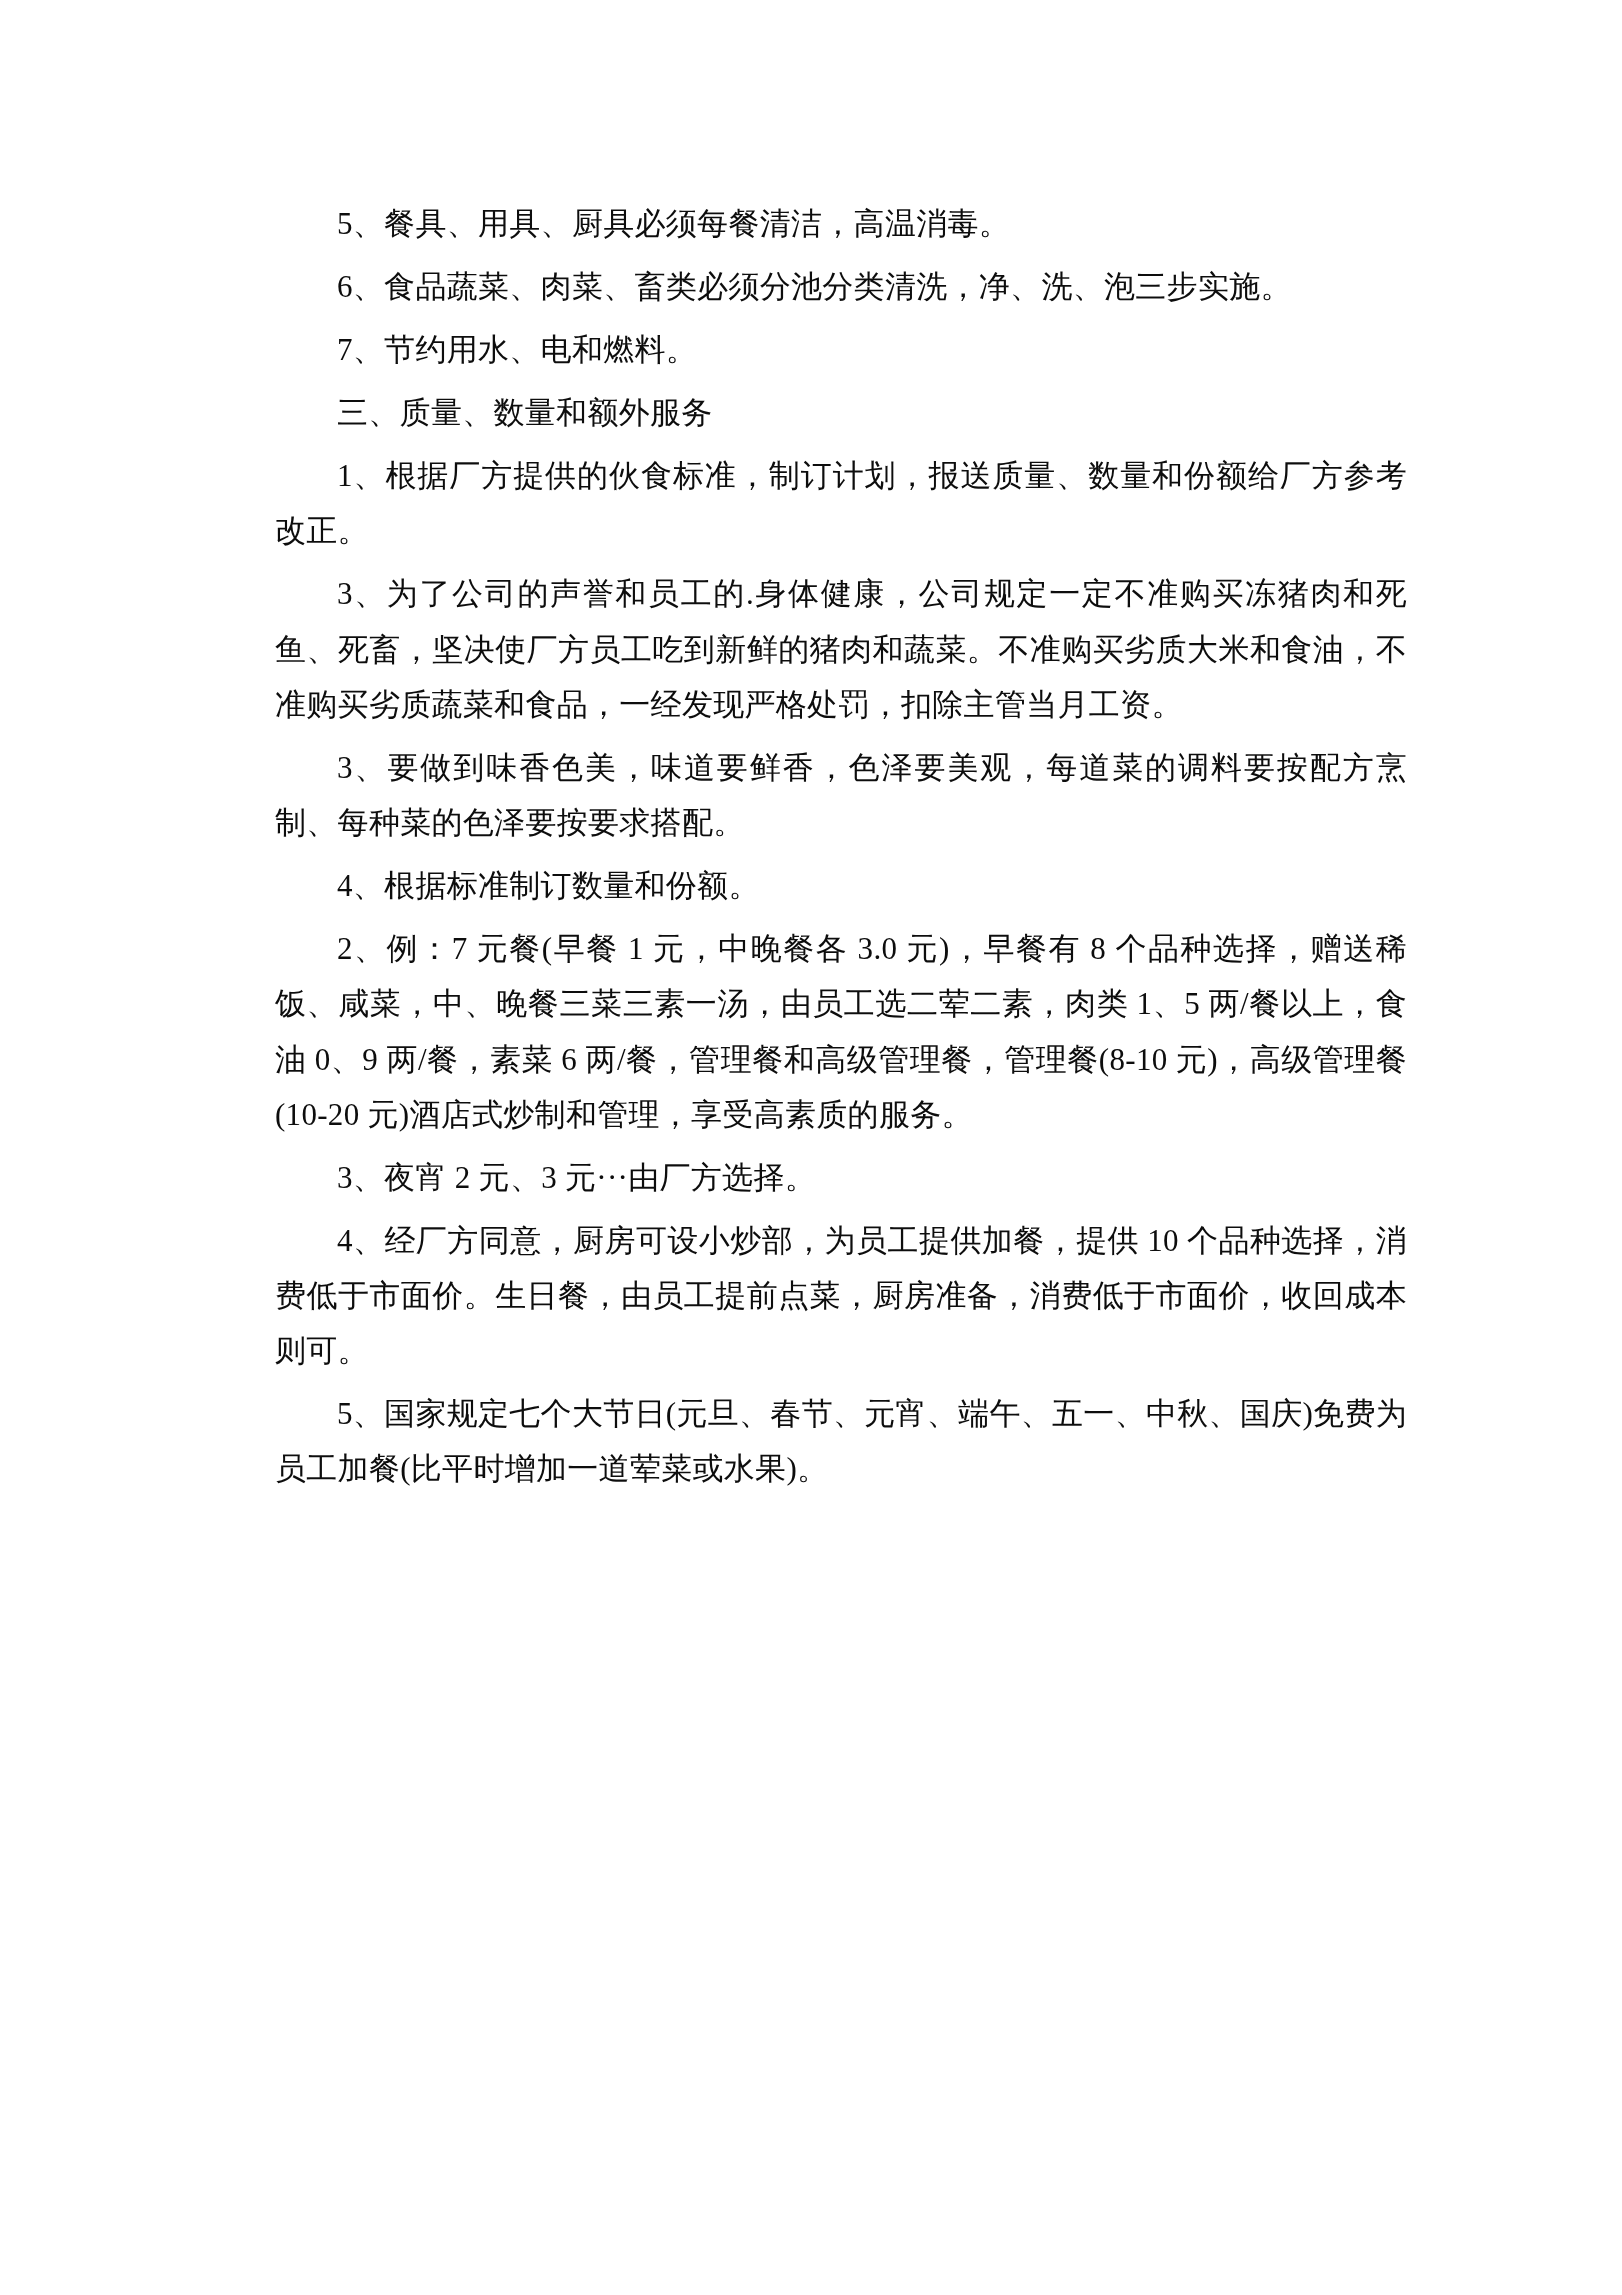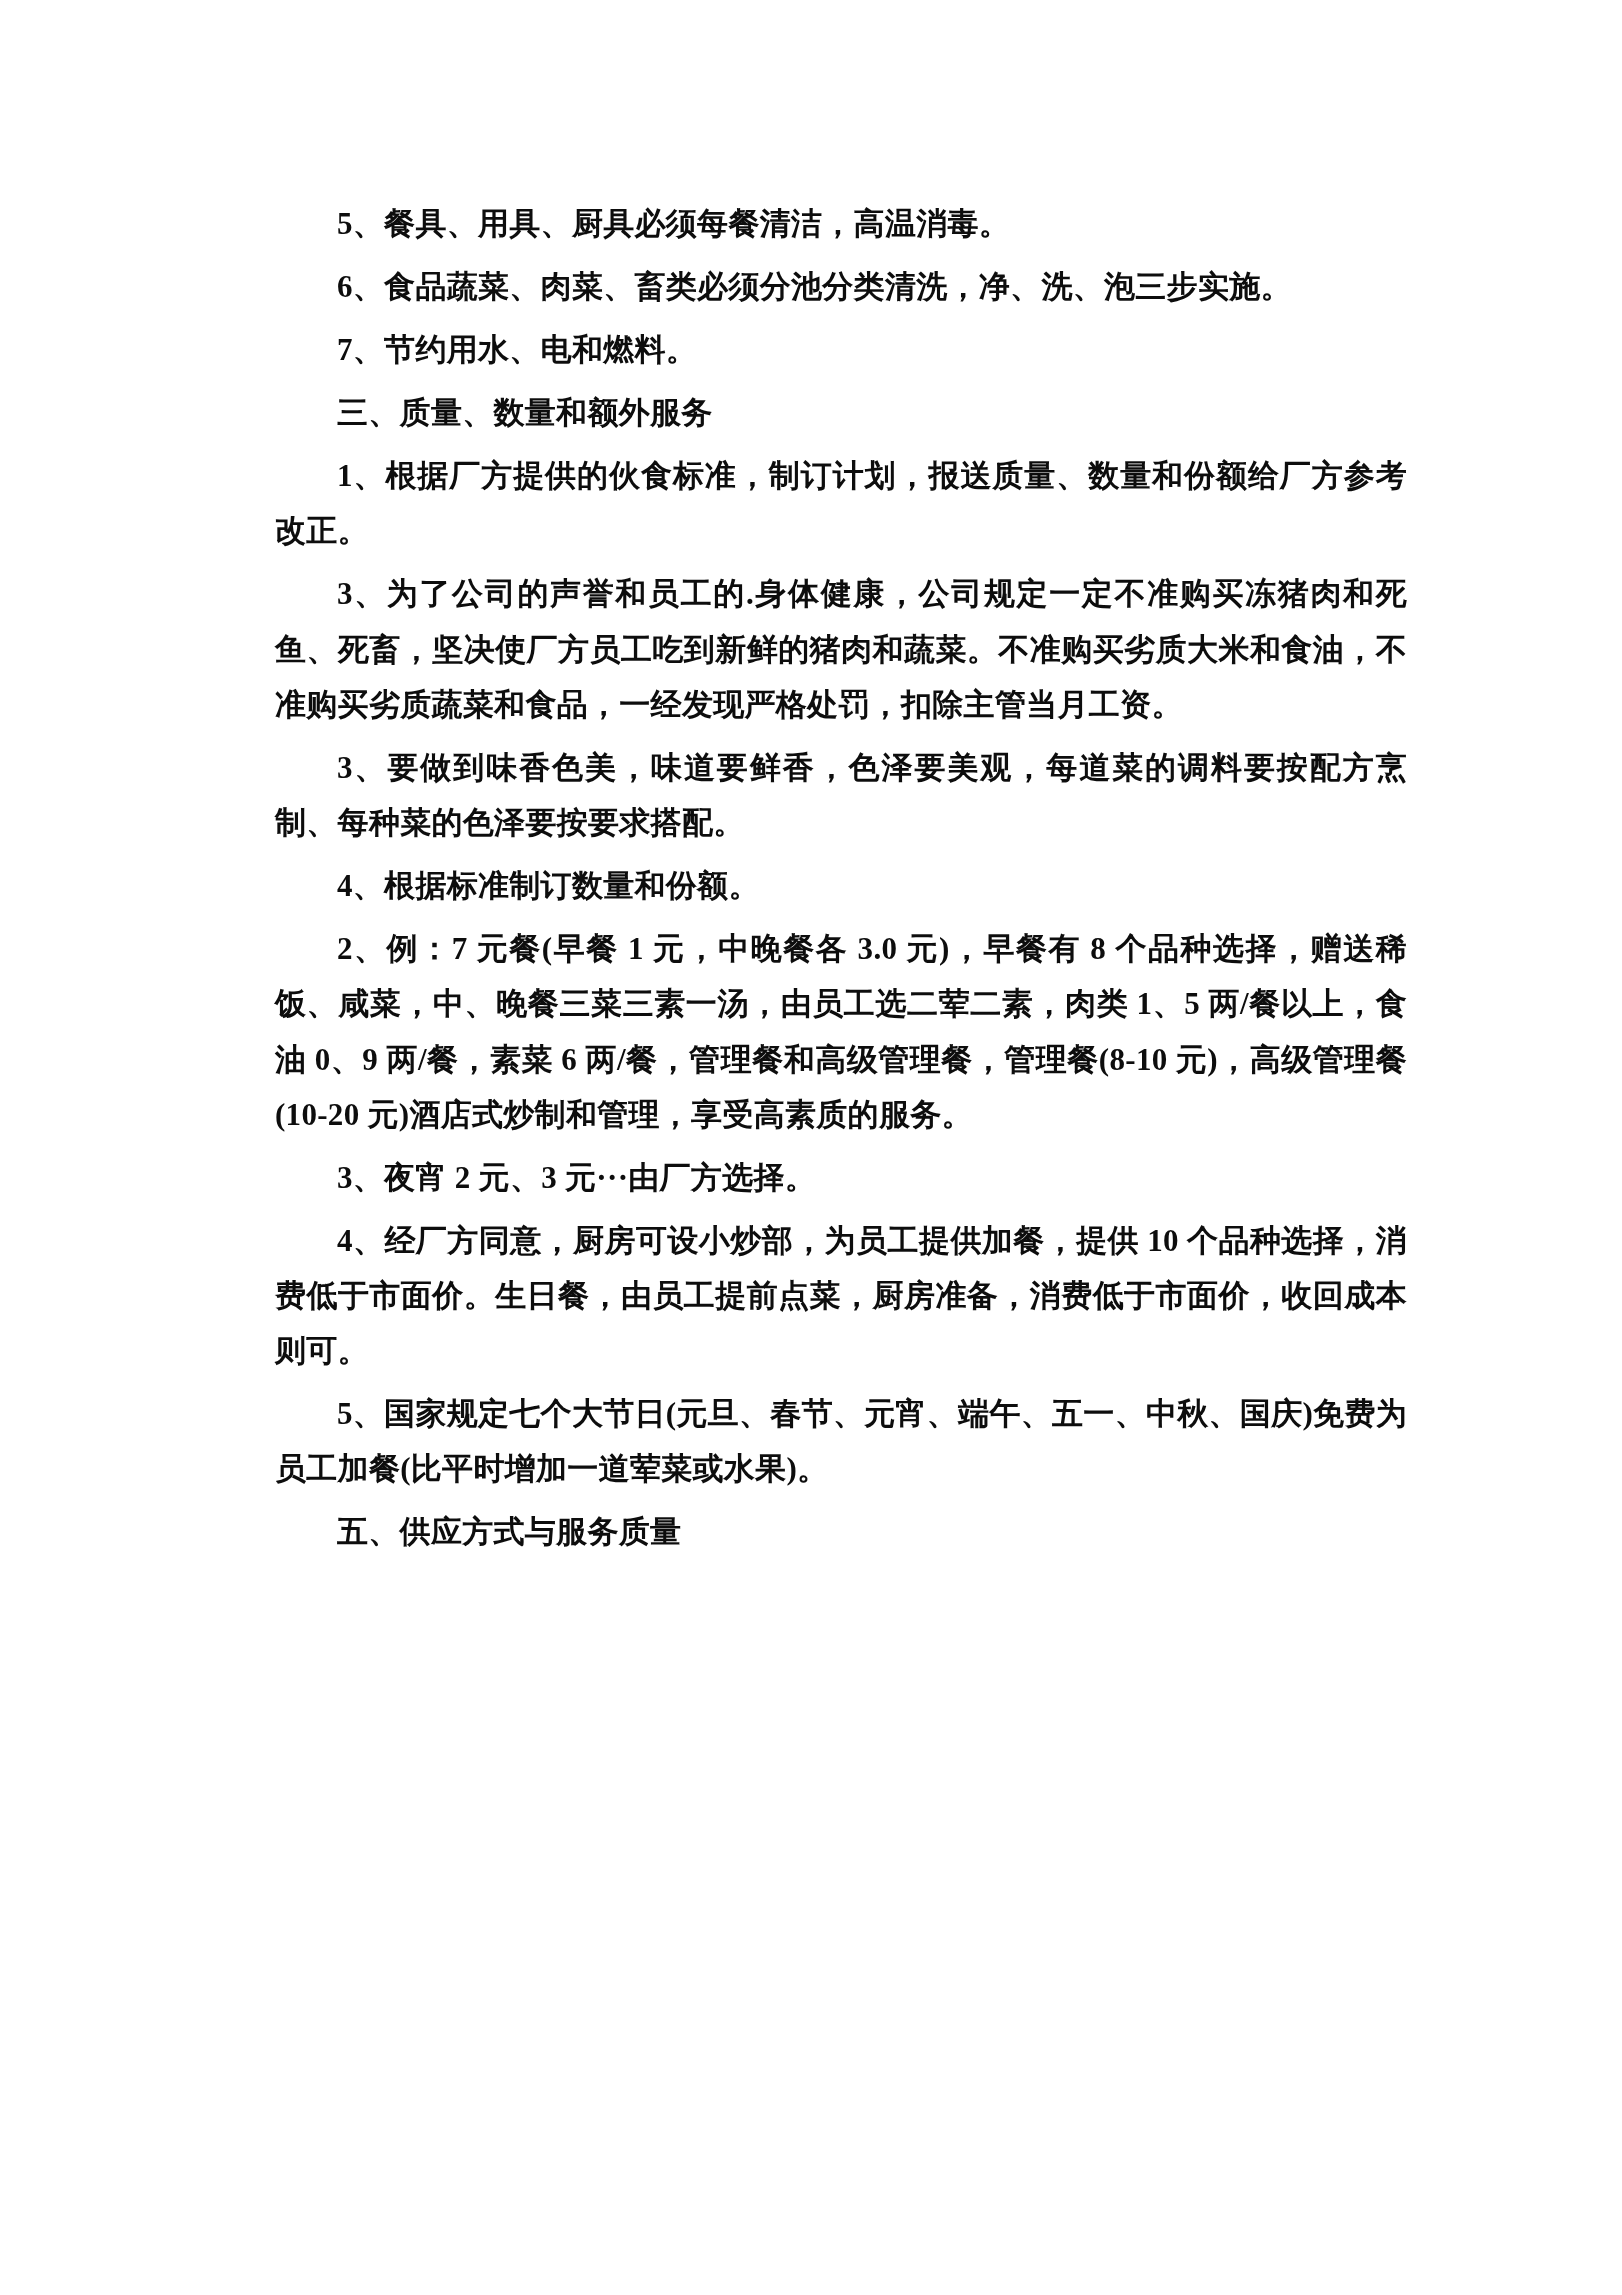--- a/index.html
+++ b/index.html
@@ -25,21 +25,20 @@
     font-size: 31px;
     line-height: 1.78;
     text-align: justify;
     text-justify: inter-ideograph;
     letter-spacing: 0.3px;
   }
   .para {
     margin: 0 0 7.9px 0;
     text-indent: 2em;
     white-space: normal;
-    font-weight: bold;
   }
   .para.heading {
     text-indent: 2em;
   }
 </style>
 </head>
 <body>
 
 <div class="page">
   <div class="doc-body">
@@ -48,16 +47,15 @@
     <p class="para">7、节约用水、电和燃料。</p>
     <p class="para heading">三、质量、数量和额外服务</p>
     <p class="para">1、根据厂方提供的伙食标准，制订计划，报送质量、数量和份额给厂方参考改正。</p>
     <p class="para">3、为了公司的声誉和员工的.身体健康，公司规定一定不准购买冻猪肉和死鱼、死畜，坚决使厂方员工吃到新鲜的猪肉和蔬菜。不准购买劣质大米和食油，不准购买劣质蔬菜和食品，一经发现严格处罚，扣除主管当月工资。</p>
     <p class="para">3、要做到味香色美，味道要鲜香，色泽要美观，每道菜的调料要按配方烹制、每种菜的色泽要按要求搭配。</p>
     <p class="para">4、根据标准制订数量和份额。</p>
     <p class="para">2、例：7 元餐(早餐 1 元，中晚餐各 3.0 元)，早餐有 8 个品种选择，赠送稀饭、咸菜，中、晚餐三菜三素一汤，由员工选二荤二素，肉类 1、5 两/餐以上，食油 0、9 两/餐，素菜 6 两/餐，管理餐和高级管理餐，管理餐(8-10 元)，高级管理餐(10-20 元)酒店式炒制和管理，享受高素质的服务。</p>
     <p class="para">3、夜宵 2 元、3 元···由厂方选择。</p>
     <p class="para">4、经厂方同意，厨房可设小炒部，为员工提供加餐，提供 10 个品种选择，消费低于市面价。生日餐，由员工提前点菜，厨房准备，消费低于市面价，收回成本则可。</p>
     <p class="para">5、国家规定七个大节日(元旦、春节、元宵、端午、五一、中秋、国庆)免费为员工加餐(比平时增加一道荤菜或水果)。</p>
-    <p class="para heading">五、供应方式与服务质量</p>
   </div>
 </div>
 
 
 </body></html>

